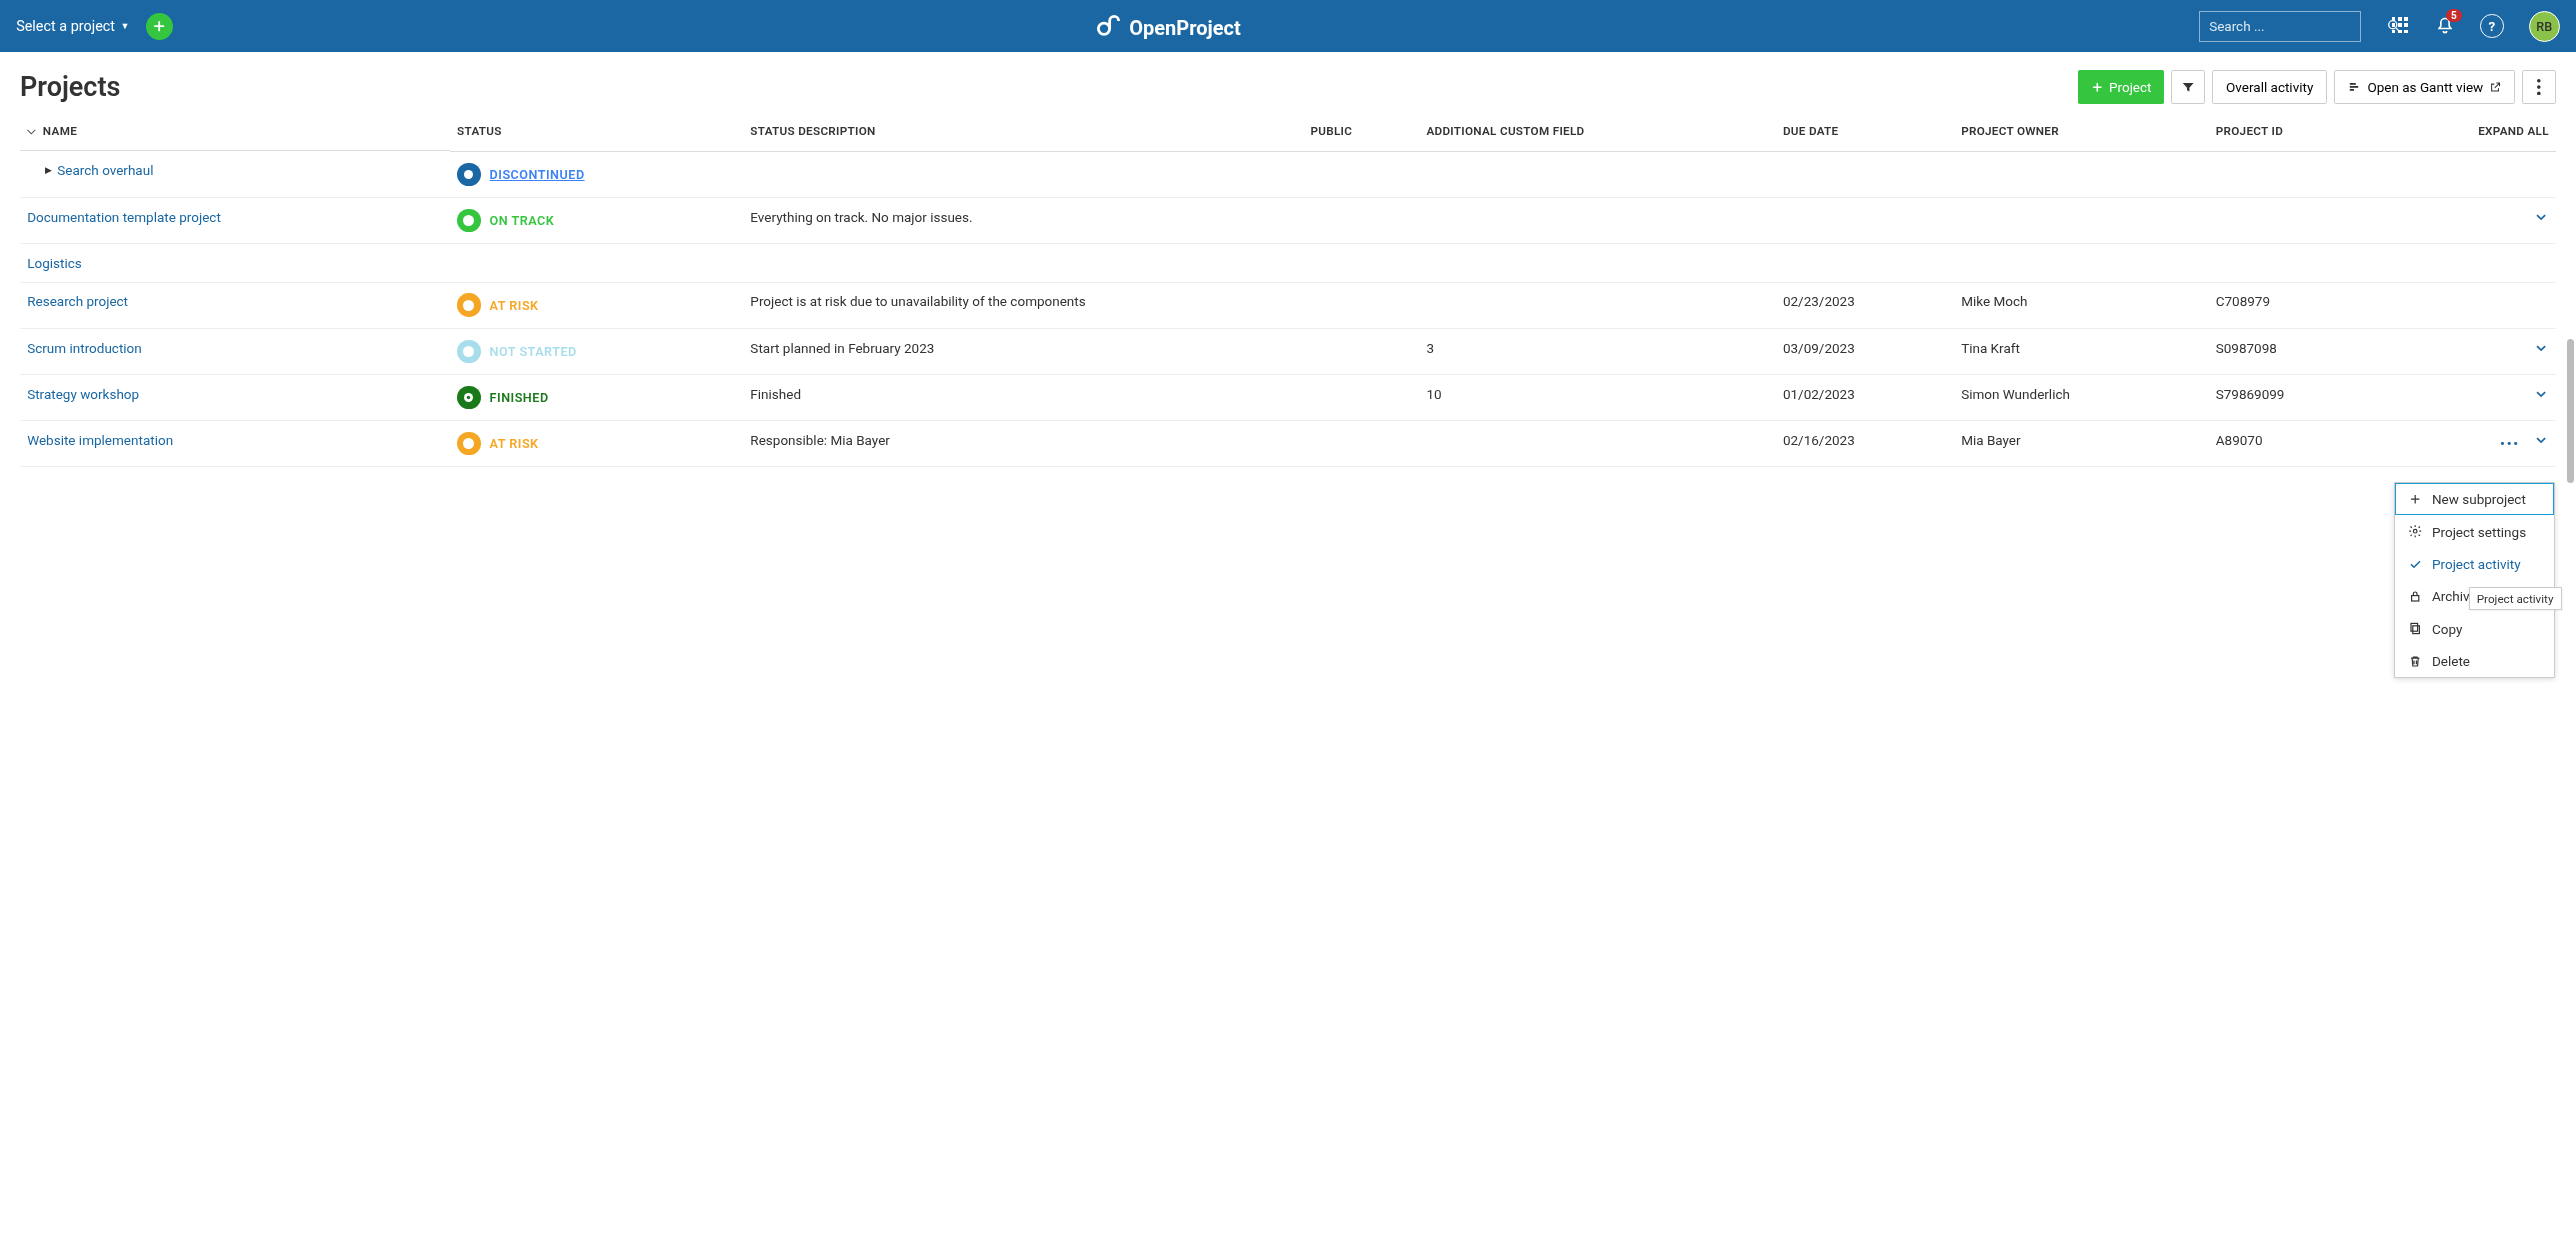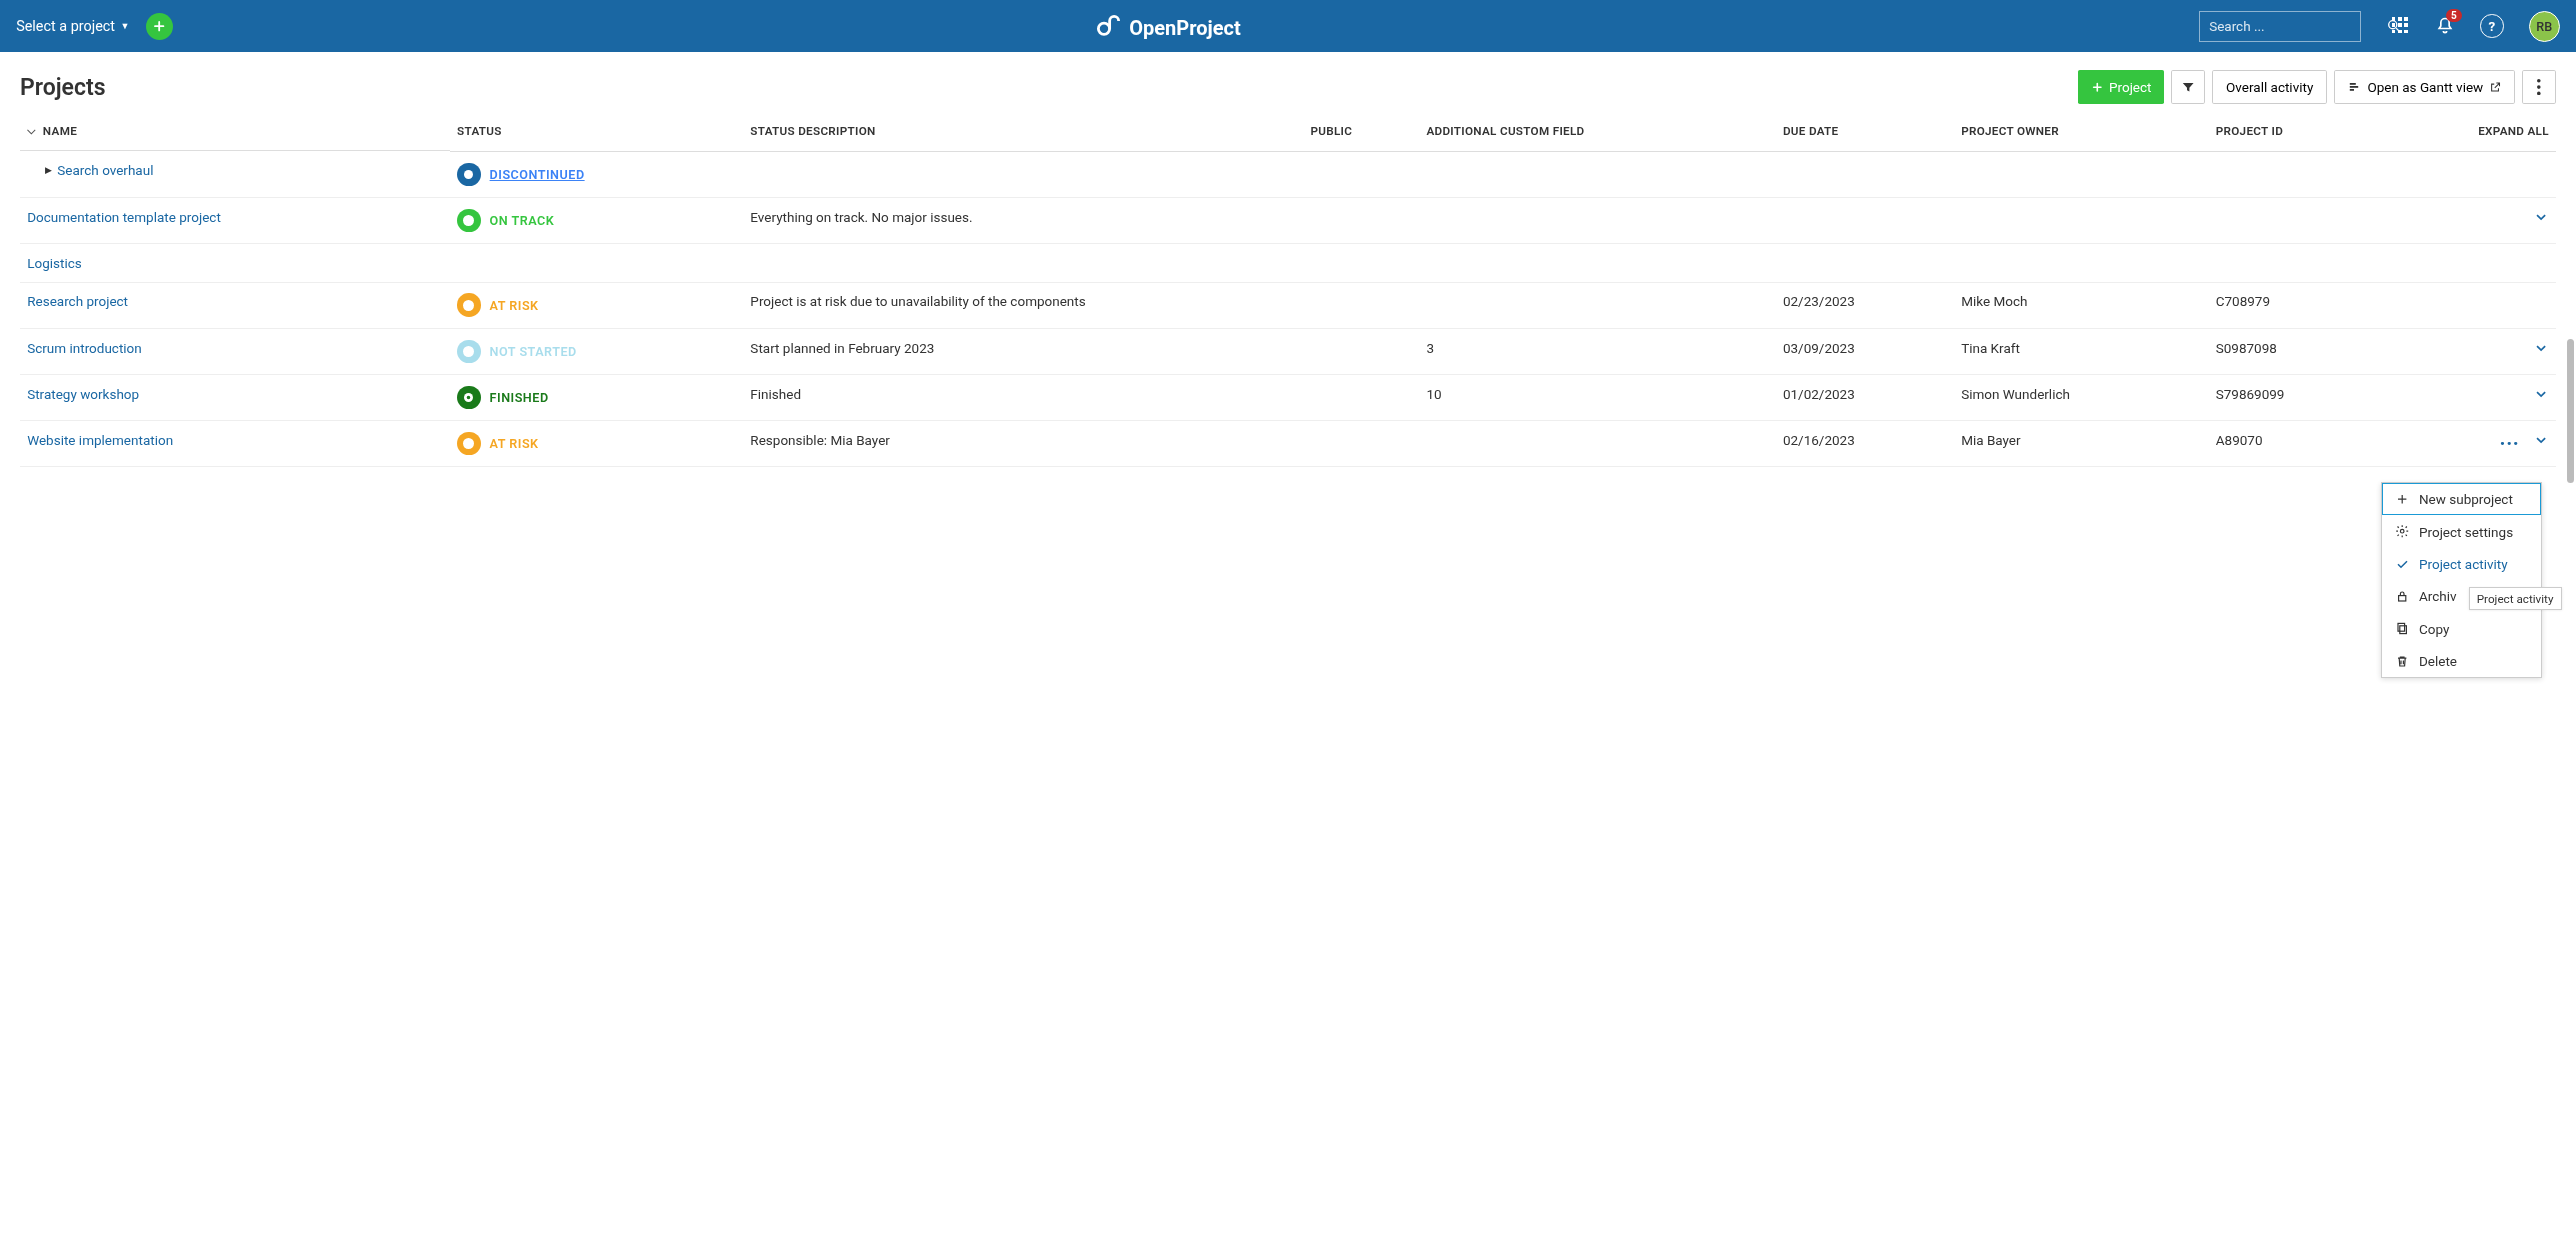--- a/index.html
+++ b/index.html
@@ -19,21 +19,21 @@
 .search-box .sicon { color: rgba(255,255,255,0.9); }
 .grid-icon { width: 18px; height: 18px; display: grid; grid-template-columns: repeat(3,3.6px); grid-template-rows: repeat(3,3.6px); gap: 2.7px; margin: 0 12.6px; cursor: pointer; }
 .grid-icon span { background: #fff; }
 .bell-wrap { position: relative; margin: 0 12.6px; cursor: pointer; }
 .bell-wrap .badge { position: absolute; top: -7.2px; right: -7.2px; background: #c92a2a; color: #fff; border-radius: 9px; font-size: 10px; font-weight: bold; padding: 0.9px 5.4px; }
 .help-icon { width: 23.5px; height: 23.5px; border: 1.8px solid #fff; border-radius: 50%; display: flex; align-items: center; justify-content: center; font-size: 13.5px; font-weight: bold; margin: 0 12.6px; cursor: pointer; }
 .avatar { width: 31px; height: 31px; border-radius: 50%; background: #8bc34a; display: flex; align-items: center; justify-content: center; color: #333; font-weight: 500; border: 1.8px solid #fff; margin-left: 12.6px; cursor: pointer; font-size: 12.6px; }
 
 
 .toolbar { display: flex; align-items: center; padding: 18px 20px 9px; }
-.page-title { font-size: 23px; font-weight: 600; color: #333; }
+.page-title { font-size: 27px; font-weight: 600; color: #333; }
 .toolbar .tspacer { flex: 1; }
 .btn { display: inline-flex; align-items: center; gap: 5.4px; height: 34px; padding: 0 12.6px; border: 0.9px solid #ccc; background: #fff; font-size: 13.5px; cursor: pointer; border-radius: 1.8px; margin-left: 7.2px; }
 .btn.green { background: #35c53f; color: #fff; border: none; }
 .btn.icon-only { padding: 0; width: 34px; justify-content: center; }
 
 
 .table-wrap { padding: 0 20px; }
 table { width: 100%; border-collapse: collapse; }
 th { text-align: left; font-size: 11.7px; font-weight: 600; color: #333; padding: 10.8px 7.2px 12.6px; border-bottom: 0.9px solid #ddd; letter-spacing: 0.3px; }
 th.right { text-align: right; }
@@ -61,21 +61,21 @@
 .expand-cell { text-align: right; white-space: nowrap; }
 .chev { color: #1a67a3; cursor: pointer; display: inline-block; }
 .row-menu-dots { color: #1a67a3; font-weight: bold; letter-spacing: 1.8px; cursor: pointer; margin-right: 12.6px; display: inline-block; }
 th:first-child { display: flex; align-items: center; gap: 7.2px; }
 .hier-icon { font-size: 10.8px; color: #555; }
 
 
 .vscroll { position: fixed; right: 1.8px; top: 339px; width: 7.2px; height: 144px; background: #bbb; border-radius: 3.6px; }
 
 
-.ctx { position: absolute; right: 34px; top: 482px; width: 161px; background: #fff; border: 0.9px solid #ccc; box-shadow: 0 1.8px 5.4px rgba(0,0,0,0.15); }
+.ctx { position: absolute; right: 21px; top: 482px; width: 161px; background: #fff; border: 0.9px solid #ccc; box-shadow: 0 1.8px 5.4px rgba(0,0,0,0.15); }
 .ctx-item { display: flex; align-items: center; gap: 9px; padding: 7.2px 10.8px; font-size: 13.5px; cursor: pointer; border: 1.8px solid transparent; }
 .ctx-item.hovered { color: #1a67a3; }
 .ctx-item.focused { border: 1.8px solid #1a9ad6; }
 .ctx-item .cicon { width: 16.2px; display: flex; justify-content: center; color: #333; }
 .ctx-item.hovered .cicon { color: #1a67a3; }
 
 
 .tooltip { position: absolute; right: 14.4px; top: 587px; background: #fff; border: 0.9px solid #ccc; padding: 3.6px 7.2px; font-size: 11.7px; box-shadow: 0 0.9px 2.7px rgba(0,0,0,0.1); }
 
 svg { display: block; }

